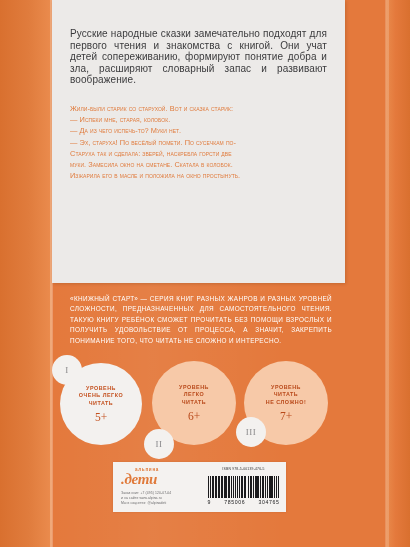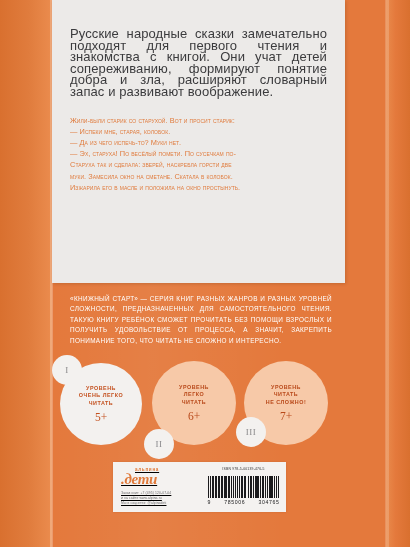--- a/index.html
+++ b/index.html
@@ -80,21 +80,21 @@
     height: 283px;
     background: #eceae8;
     box-shadow: 1px 1px 3px rgba(120,60,25,.28);
   }
 
   .panel-inner {
     padding: 28px 18px 0 18px;
   }
 
   .para-dark {
-    font-size: 13px;
+    font-size: 10px;
     line-height: 11.6px;
     color: #3b3b3d;
     text-align: justify;
     letter-spacing: .1px;
   }
 
   .excerpt {
     margin-top: 17px;
     font-size: 7.4px;
     line-height: 11.2px;
@@ -215,21 +215,20 @@
     width: 173px;
     height: 50px;
     background: #f4f2f0;
     display: flex;
     box-shadow: 0 0 2px rgba(120,60,25,.2);
   }
 
   .imprint {
     width: 94px;
     padding: 5px 4px 3px 8px;
-    text-decoration: underline;
   }
   .imprint-top {
     font-size: 4.6px;
     color: #e07a3b;
     letter-spacing: .7px;
     text-transform: lowercase;
     margin-left: 14px;
     font-weight: bold;
   }
   .imprint-main {
@@ -294,21 +293,21 @@
   <div class="spine-edge"></div>
   <div class="right-edge"></div>
   <div class="right-pagefold"></div>
 
   <div class="white-panel">
     <div class="panel-inner">
 
       <div class="para-dark">Русские народные сказки замечательно подходят для первого чтения и знакомства с книгой. Они учат детей сопереживанию, формируют понятие добра и зла, расширяют словарный запас и развивают воображение.</div>
 
       <div class="excerpt">
-        <div>Жили-были старик со старухой. Вот и просит старик:</div>
+        <div>Жили-были старик со старухой. Вот и сказка старик:</div>
         <div>— Испеки мне, старая, колобок.</div>
         <div>— Да из чего испечь-то? Муки нет.</div>
         <div>— Эх, старуха! По весёлый помети. По сусечкам по-</div>
         <div>Старуха так и сделала: зверей, наскребла горсти две</div>
         <div>муки. Замесила окно на сметане. Скатала в колобок.</div>
         <div>Изжарила его в масле и положила на окно простынуть.</div>
       </div>
 
     </div>
   </div>

